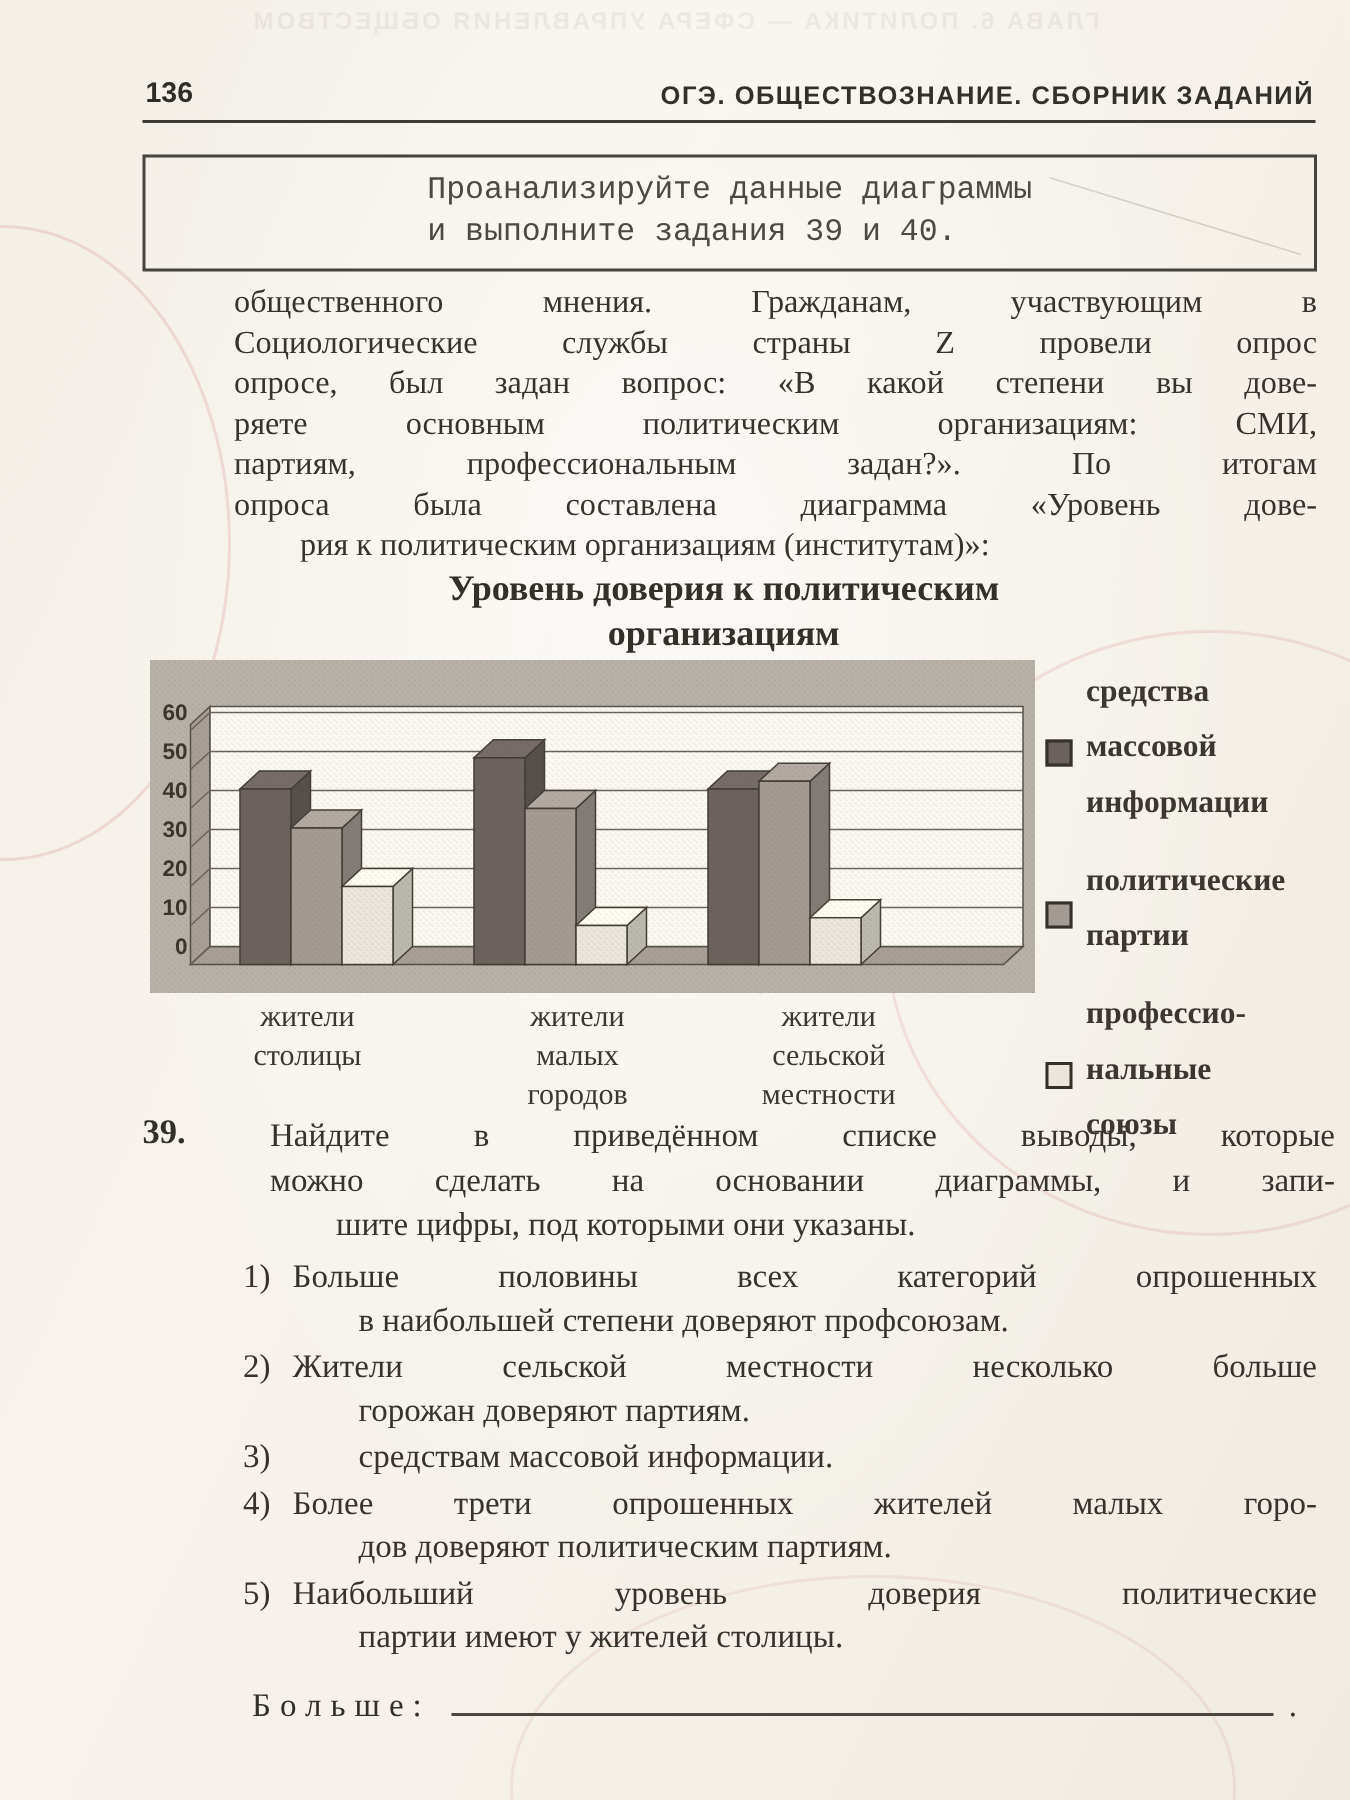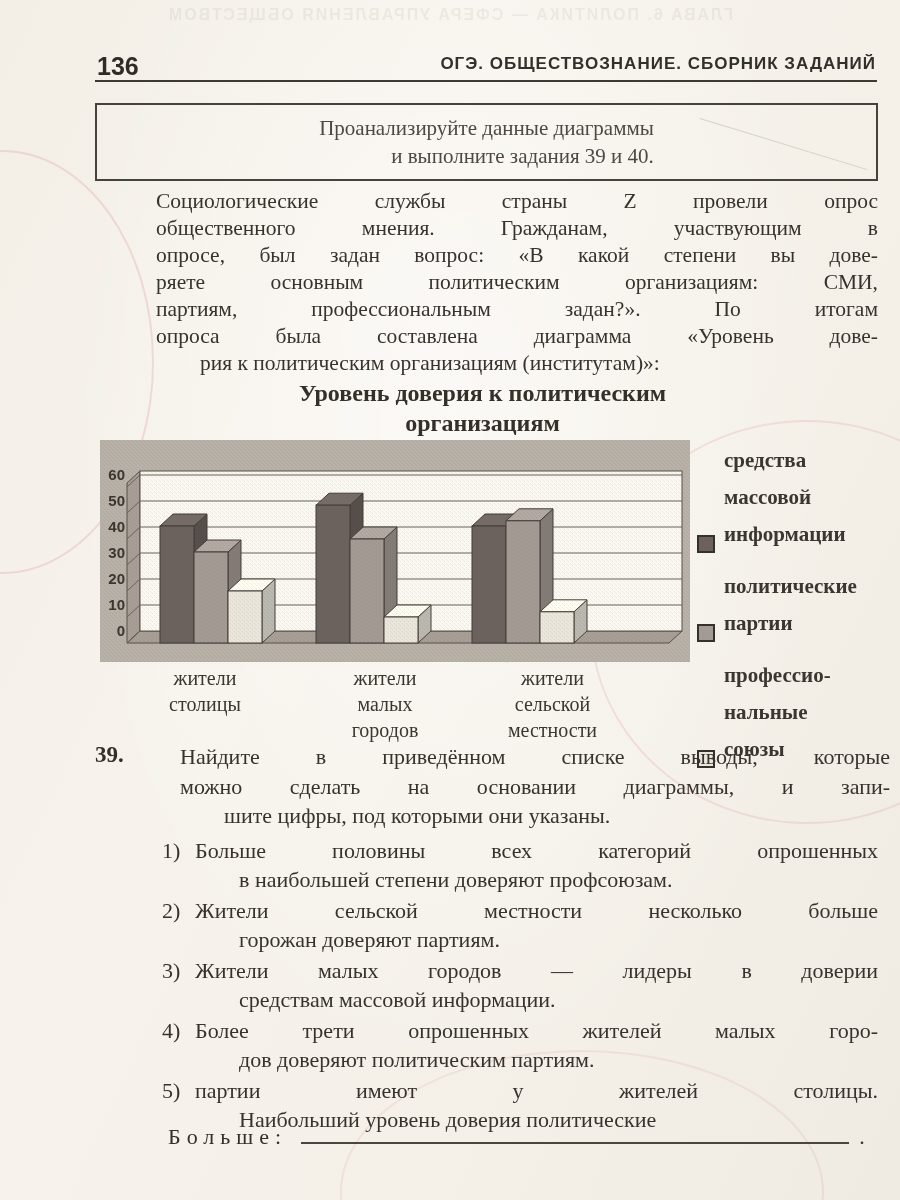--- a/index.html
+++ b/index.html
@@ -21,48 +21,48 @@
   .arc{position:absolute;border-radius:50%;border:2px solid rgba(205,80,85,.16);}
   .arc.a1{left:-150px;top:150px;width:300px;height:420px;}
   .arc.a2{left:590px;top:420px;width:430px;height:400px;border-color:rgba(205,80,85,.13);}
   .arc.a3{left:340px;top:1050px;width:480px;height:280px;border-color:rgba(195,90,90,.10);}
   .scratch{position:absolute;background:rgba(120,110,100,.25);height:1px;transform-origin:left top;}
   .s1{left:700px;top:118px;width:175px;transform:rotate(17deg);}
   .s2{left:455px;top:555px;width:120px;transform:rotate(64deg);background:rgba(120,110,100,.18);}
   
   .page-number{
     position:absolute;left:97px;top:52px;
-    font-family:"Liberation Sans",sans-serif;font-size:25px;font-weight:700;color:#2f2c28;
+    font-family:"Liberation Sans",sans-serif;font-size:19px;font-weight:700;color:#2f2c28;
   }
   .header-title{
     position:absolute;right:24px;top:54px;
     font-family:"Liberation Sans",sans-serif;font-size:17px;font-weight:600;
     letter-spacing:1px;color:#33302b;
   }
   .header-rule{position:absolute;left:95px;top:80px;width:782px;border-top:2px solid #3d3933;}
   
   .instruction-box{
     position:absolute;left:95px;top:103px;width:779px;height:74px;
     border:2px solid #46423c;
-    display:flex;align-items:center;justify-content:center;text-align:right;
-    font-family:Liberation Serif, serif;font-size:21px;line-height:28px;color:#4c4843;
+    display:flex;align-items:center;justify-content:center;text-align:left;
+    font-family:Liberation Mono, monospace;font-size:21px;line-height:28px;color:#4c4843;
     white-space:pre-line;
   }
   
   .intro{position:absolute;left:156px;top:188px;width:722px;font-size:21.5px;line-height:27px;}
   .jline{text-align:justify;text-align-last:justify;}
   .jline:last-child{text-align-last:left;margin-left:44px;}
   
   .chart-title{
     position:absolute;left:160px;top:378px;width:645px;text-align:center;
     font-size:24px;font-weight:700;line-height:30px;color:#332f29;white-space:pre-line;
   }
   .chart-box{position:absolute;left:100px;top:440px;width:590px;height:222px;}
   .legend{position:absolute;left:697px;top:442px;width:192px;}
-  .legend-item{display:flex;align-items:flex-end;margin-bottom:15px;}
+  .legend-item{display:flex;align-items:center;margin-bottom:15px;}
   .lg-swatch{
     flex:0 0 auto;width:14px;height:14px;border:2px solid #35302a;margin:9px 9px 0 0;
     background:#888;
   }
   .lg-label{font-size:21px;font-weight:700;line-height:37px;color:#3b362f;white-space:pre-line;}
   .xlabel{
     position:absolute;top:665px;text-align:center;
     font-size:20px;font-weight:400;line-height:26px;color:#3b362f;white-space:pre-line;
   }
   .xl1{left:130px;width:150px;}
@@ -100,22 +100,22 @@
   <div class="scratch s2"></div>
 
   <div class="page-number">136</div>
   <div class="header-title">ОГЭ. ОБЩЕСТВОЗНАНИЕ. СБОРНИК ЗАДАНИЙ</div>
   <div class="header-rule"></div>
 
   <div class="instruction-box">Проанализируйте данные диаграммы
 и выполните задания 39 и 40.</div>
 
   <div class="intro">
+      <div class="jline">общественного мнения. Гражданам, участвующим в</div>
       <div class="jline">Социологические службы страны Z провели опрос</div>
-      <div class="jline">общественного мнения. Гражданам, участвующим в</div>
       <div class="jline">опросе, был задан вопрос: «В какой степени вы дове-</div>
       <div class="jline">ряете основным политическим организациям: СМИ,</div>
       <div class="jline">партиям, профессиональным задан?». По итогам</div>
       <div class="jline">опроса была составлена диаграмма «Уровень дове-</div>
       <div class="jline">рия к политическим организациям (институтам)»:</div>
     </div>
 
   <div class="chart-title">Уровень доверия к политическим
 организациям</div>
   <div class="chart-box" id="chart3d"><svg width="590" height="222" viewBox="0 0 590 222" xmlns="http://www.w3.org/2000/svg">
@@ -227,36 +227,35 @@
     <div class="option">
       <span class="opt-num">2)</span>
       <span class="opt-text">
           <div class="jline">Жители сельской местности несколько больше</div>
           <div class="jline">горожан доверяют партиям.</div>
         </span>
     </div>
     <div class="option">
       <span class="opt-num">3)</span>
       <span class="opt-text">
-          <div class="jline">Жители малых городов — лидеры в доверии</div>
           <div class="jline">средствам массовой информации.</div>
         </span>
     </div>
     <div class="option">
       <span class="opt-num">4)</span>
       <span class="opt-text">
           <div class="jline">Более трети опрошенных жителей малых горо-</div>
           <div class="jline">дов доверяют политическим партиям.</div>
         </span>
     </div>
     <div class="option">
       <span class="opt-num">5)</span>
       <span class="opt-text">
+          <div class="jline">Наибольший уровень доверия политические</div>
           <div class="jline">партии имеют у жителей столицы.</div>
-          <div class="jline">Наибольший уровень доверия политические</div>
         </span>
     </div>
   </div>
 
   <div class="answer-row">
     <span class="answer-label">Больше:</span><span class="answer-line"></span><span class="answer-dot">.</span>
   </div>
 
 </div>
 

